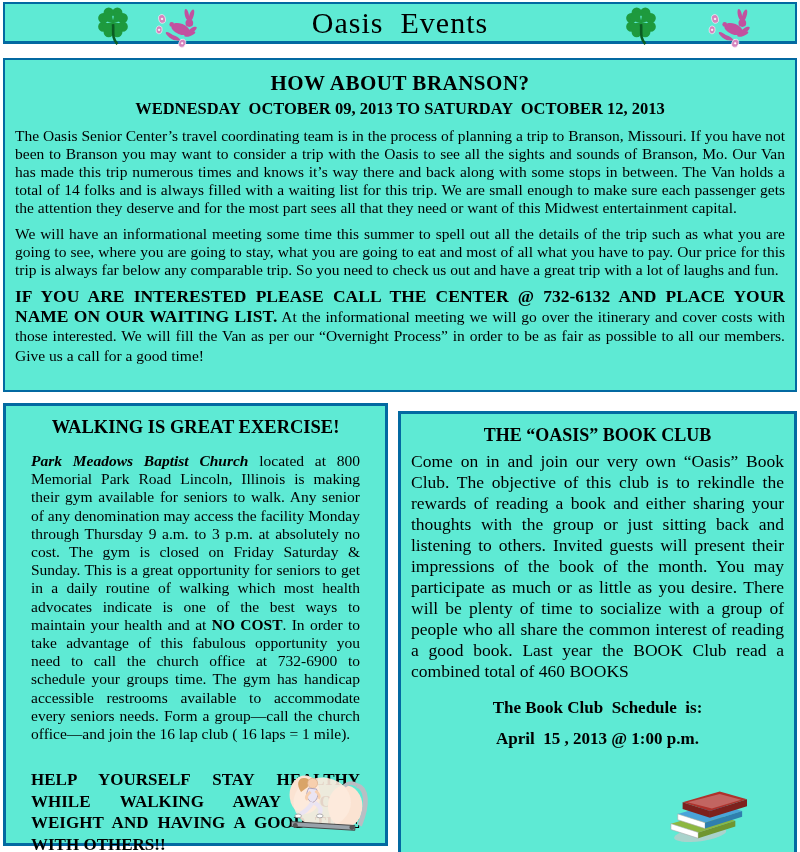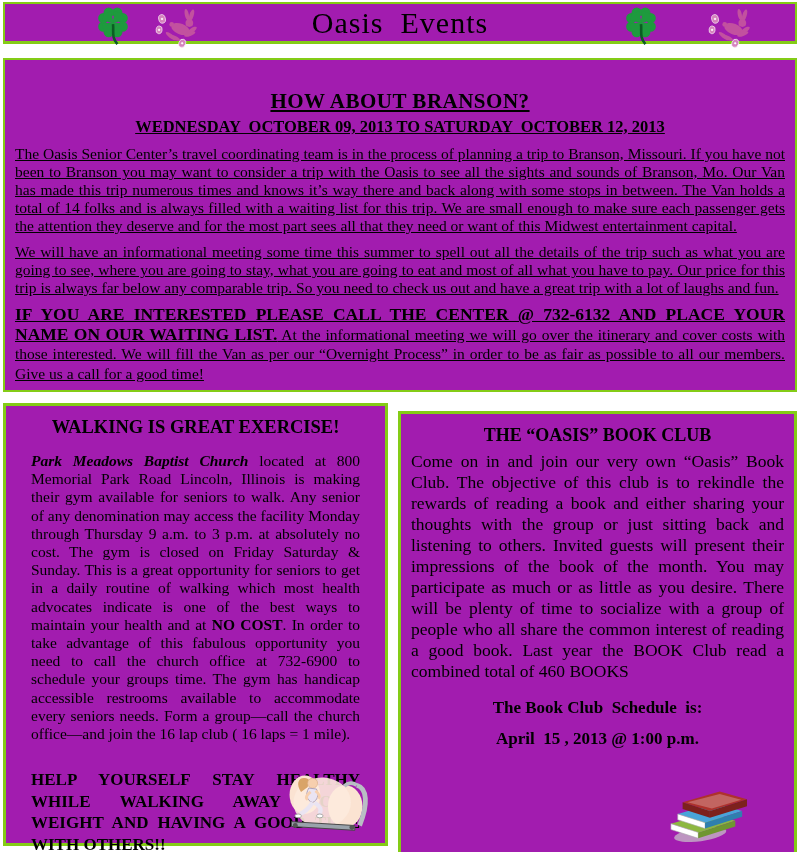--- a/index.html
+++ b/index.html
@@ -1,36 +1,36 @@
 <!DOCTYPE html>
 <html><head>
 <meta charset="utf-8">
 <style>
   html,body { margin:0; padding:0; }
   body {
     width:800px; height:852px; background:#ffffff; position:relative;
     font-family:"Liberation Serif", serif; color:#000;
     -webkit-font-smoothing:antialiased;
   }
-  .box { position:absolute; box-sizing:border-box; background:#a21caf; border:2px solid #84cc16; }
+  .box { position:absolute; box-sizing:border-box; background:#5eead4; border:2px solid #0369a1; }
 
   
   #header-box { left:3px; top:2px; width:794px; height:42px; border-width:2px 2px 3px 2px; }
   #header-title {
     position:absolute; left:0; right:0; top:2px; text-align:center;
     font-size:30px; letter-spacing:1px; white-space:pre-wrap;
   }
   .hicon { position:absolute; top:1px; }
   #clover-left  { left:90px; }
   #rabbit-left  { left:147px; top:4px; }
   #clover-right { left:618px; }
   #rabbit-right { left:700px; top:4px; }
 
   
-  #branson-box { left:3px; top:58px; width:794px; height:334px; padding:22px 10px;text-decoration:underline; }
+  #branson-box { left:3px; top:58px; width:794px; height:334px; padding:4px 10px; }
   .branson-title { text-align:center; font-weight:bold; font-size:21px; margin:7px 0 3px; letter-spacing:0.5px; }
   .branson-dates { text-align:center; font-weight:bold; font-size:16.5px; margin:0 0 8px; white-space:pre-wrap; }
   .bp { text-align:justify; font-size:15.5px; line-height:18px; margin:8px 0; }
   #branson-p3 { line-height:19.5px; }
   .lead-bold { font-weight:bold; font-size:17.5px; }
 
   
   #walking-box { left:3px; top:403px; width:385px; height:443px; border-width:3px; padding:2px 25px; }
   .walk-title { text-align:center; font-weight:bold; font-size:18.5px; margin:9px 0 14px; }
   .walk-p { text-align:justify; font-size:15.5px; line-height:18.2px; margin:0; }

